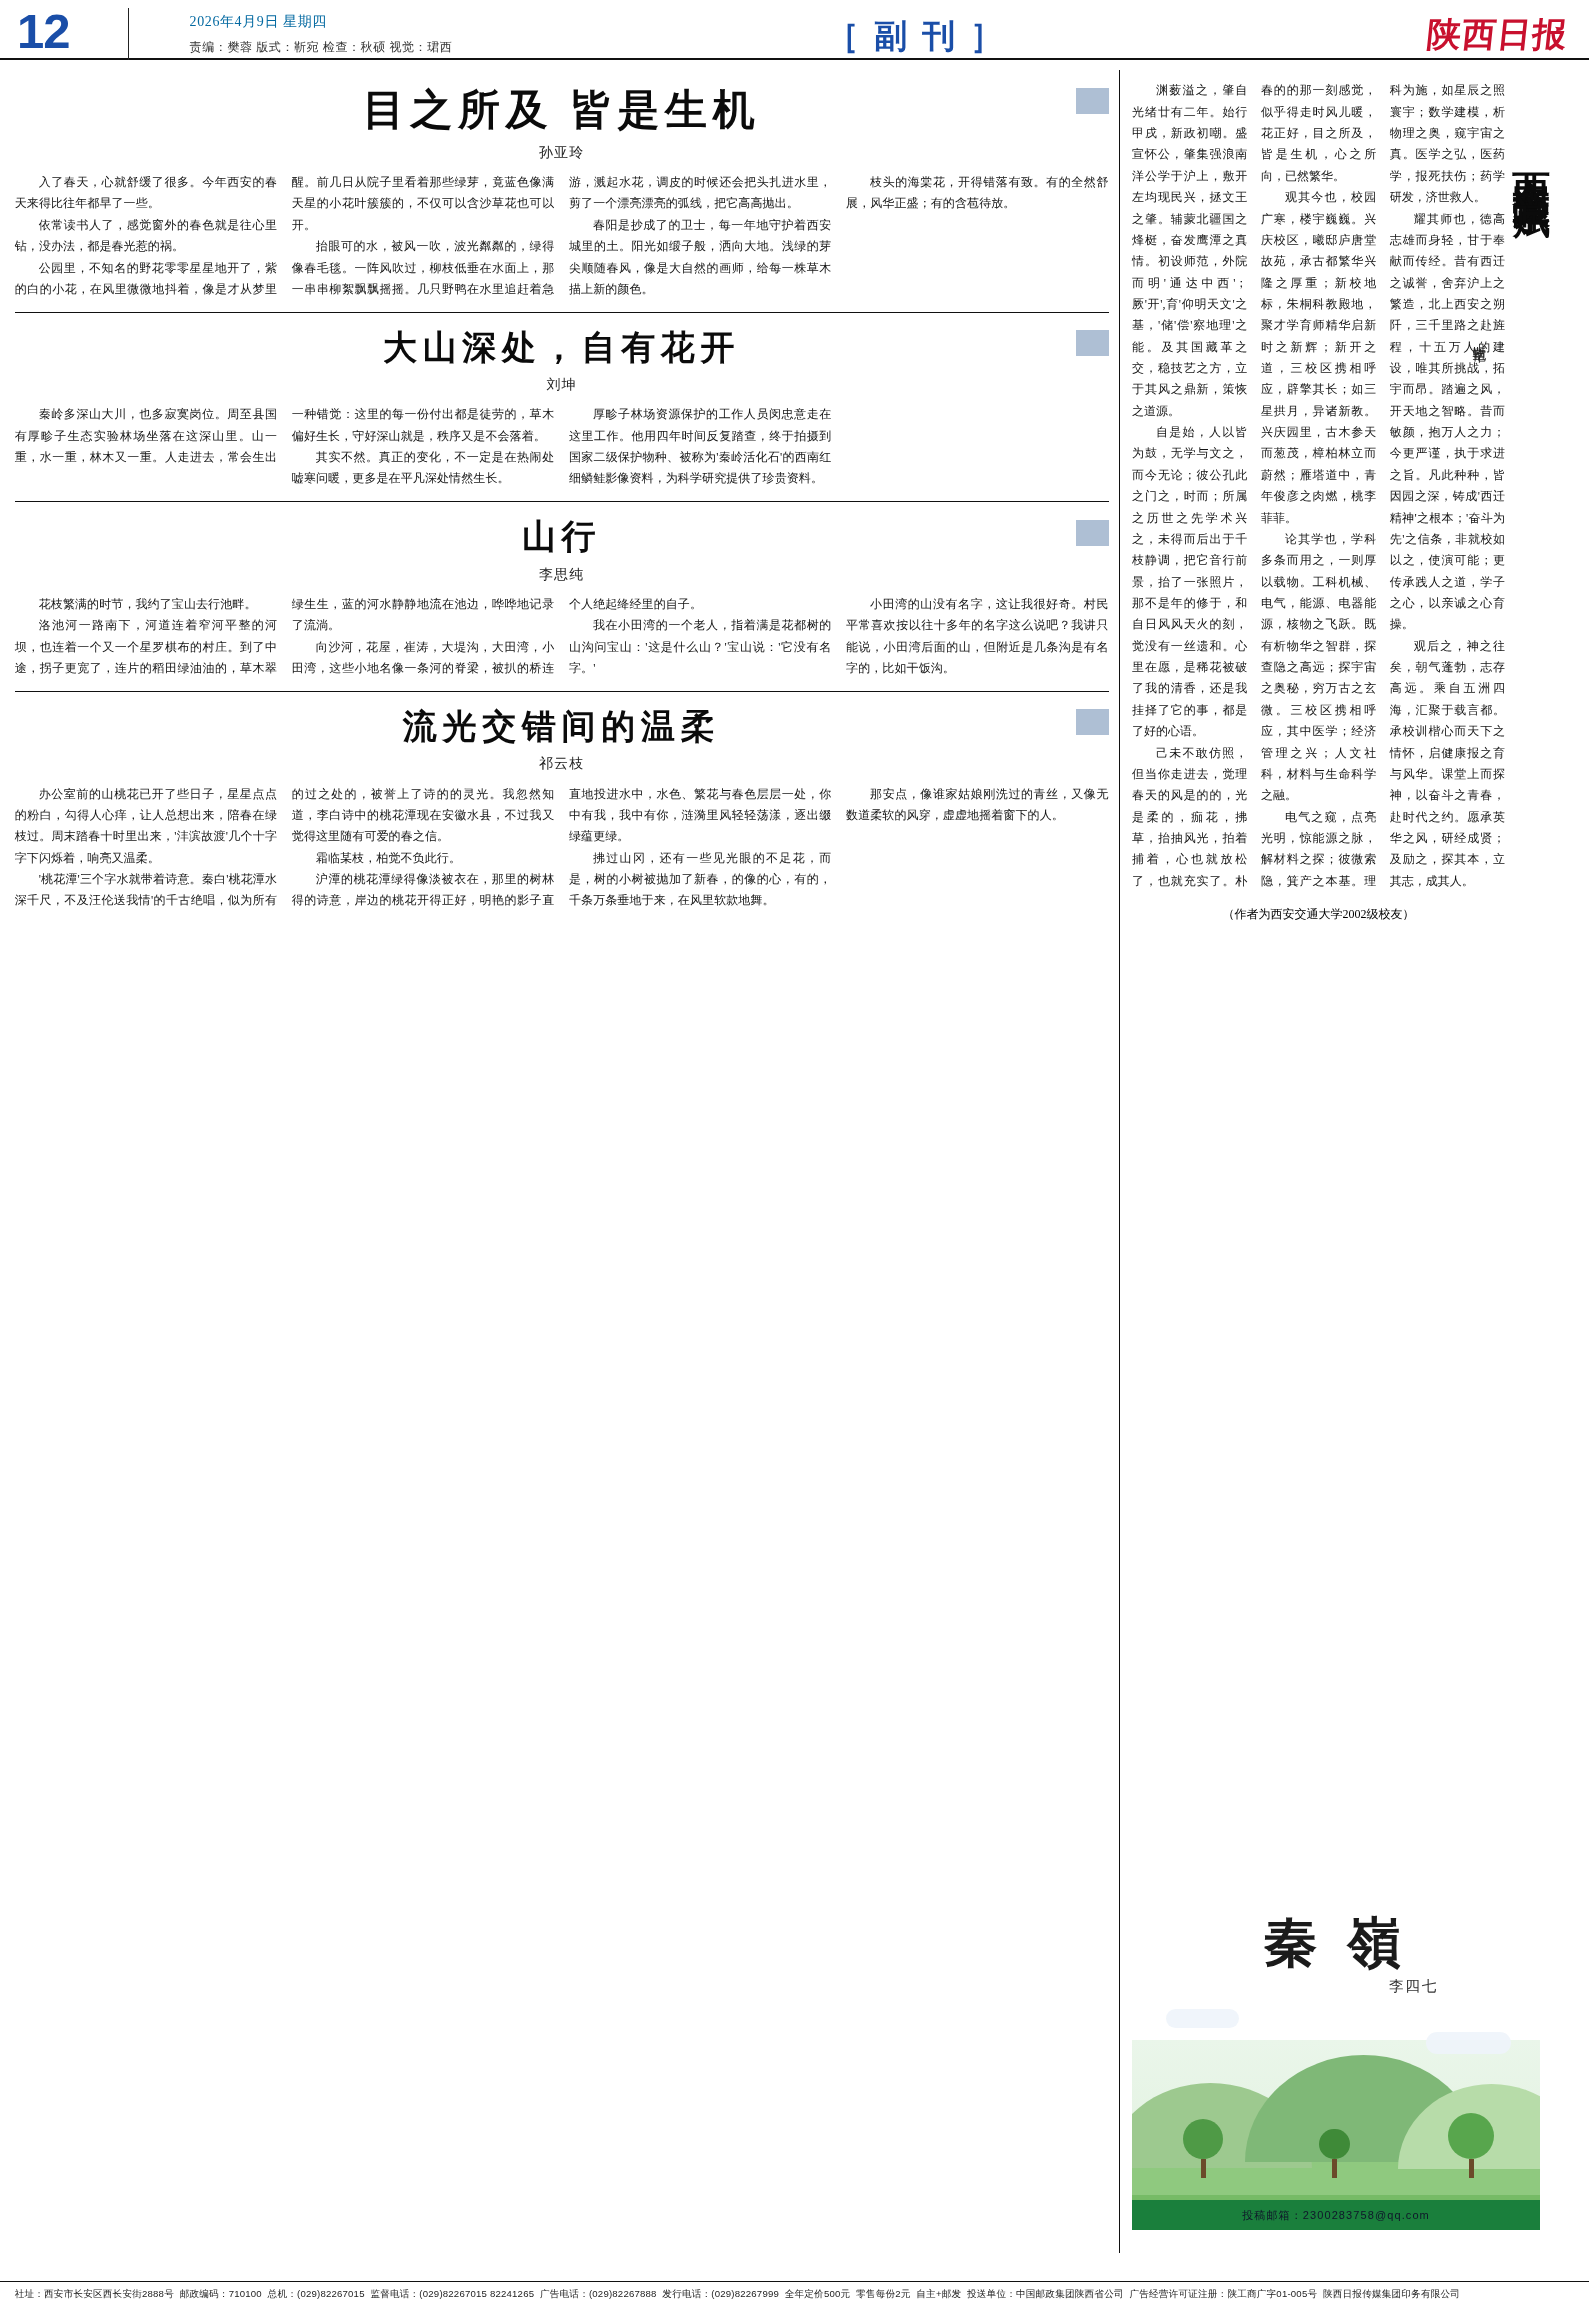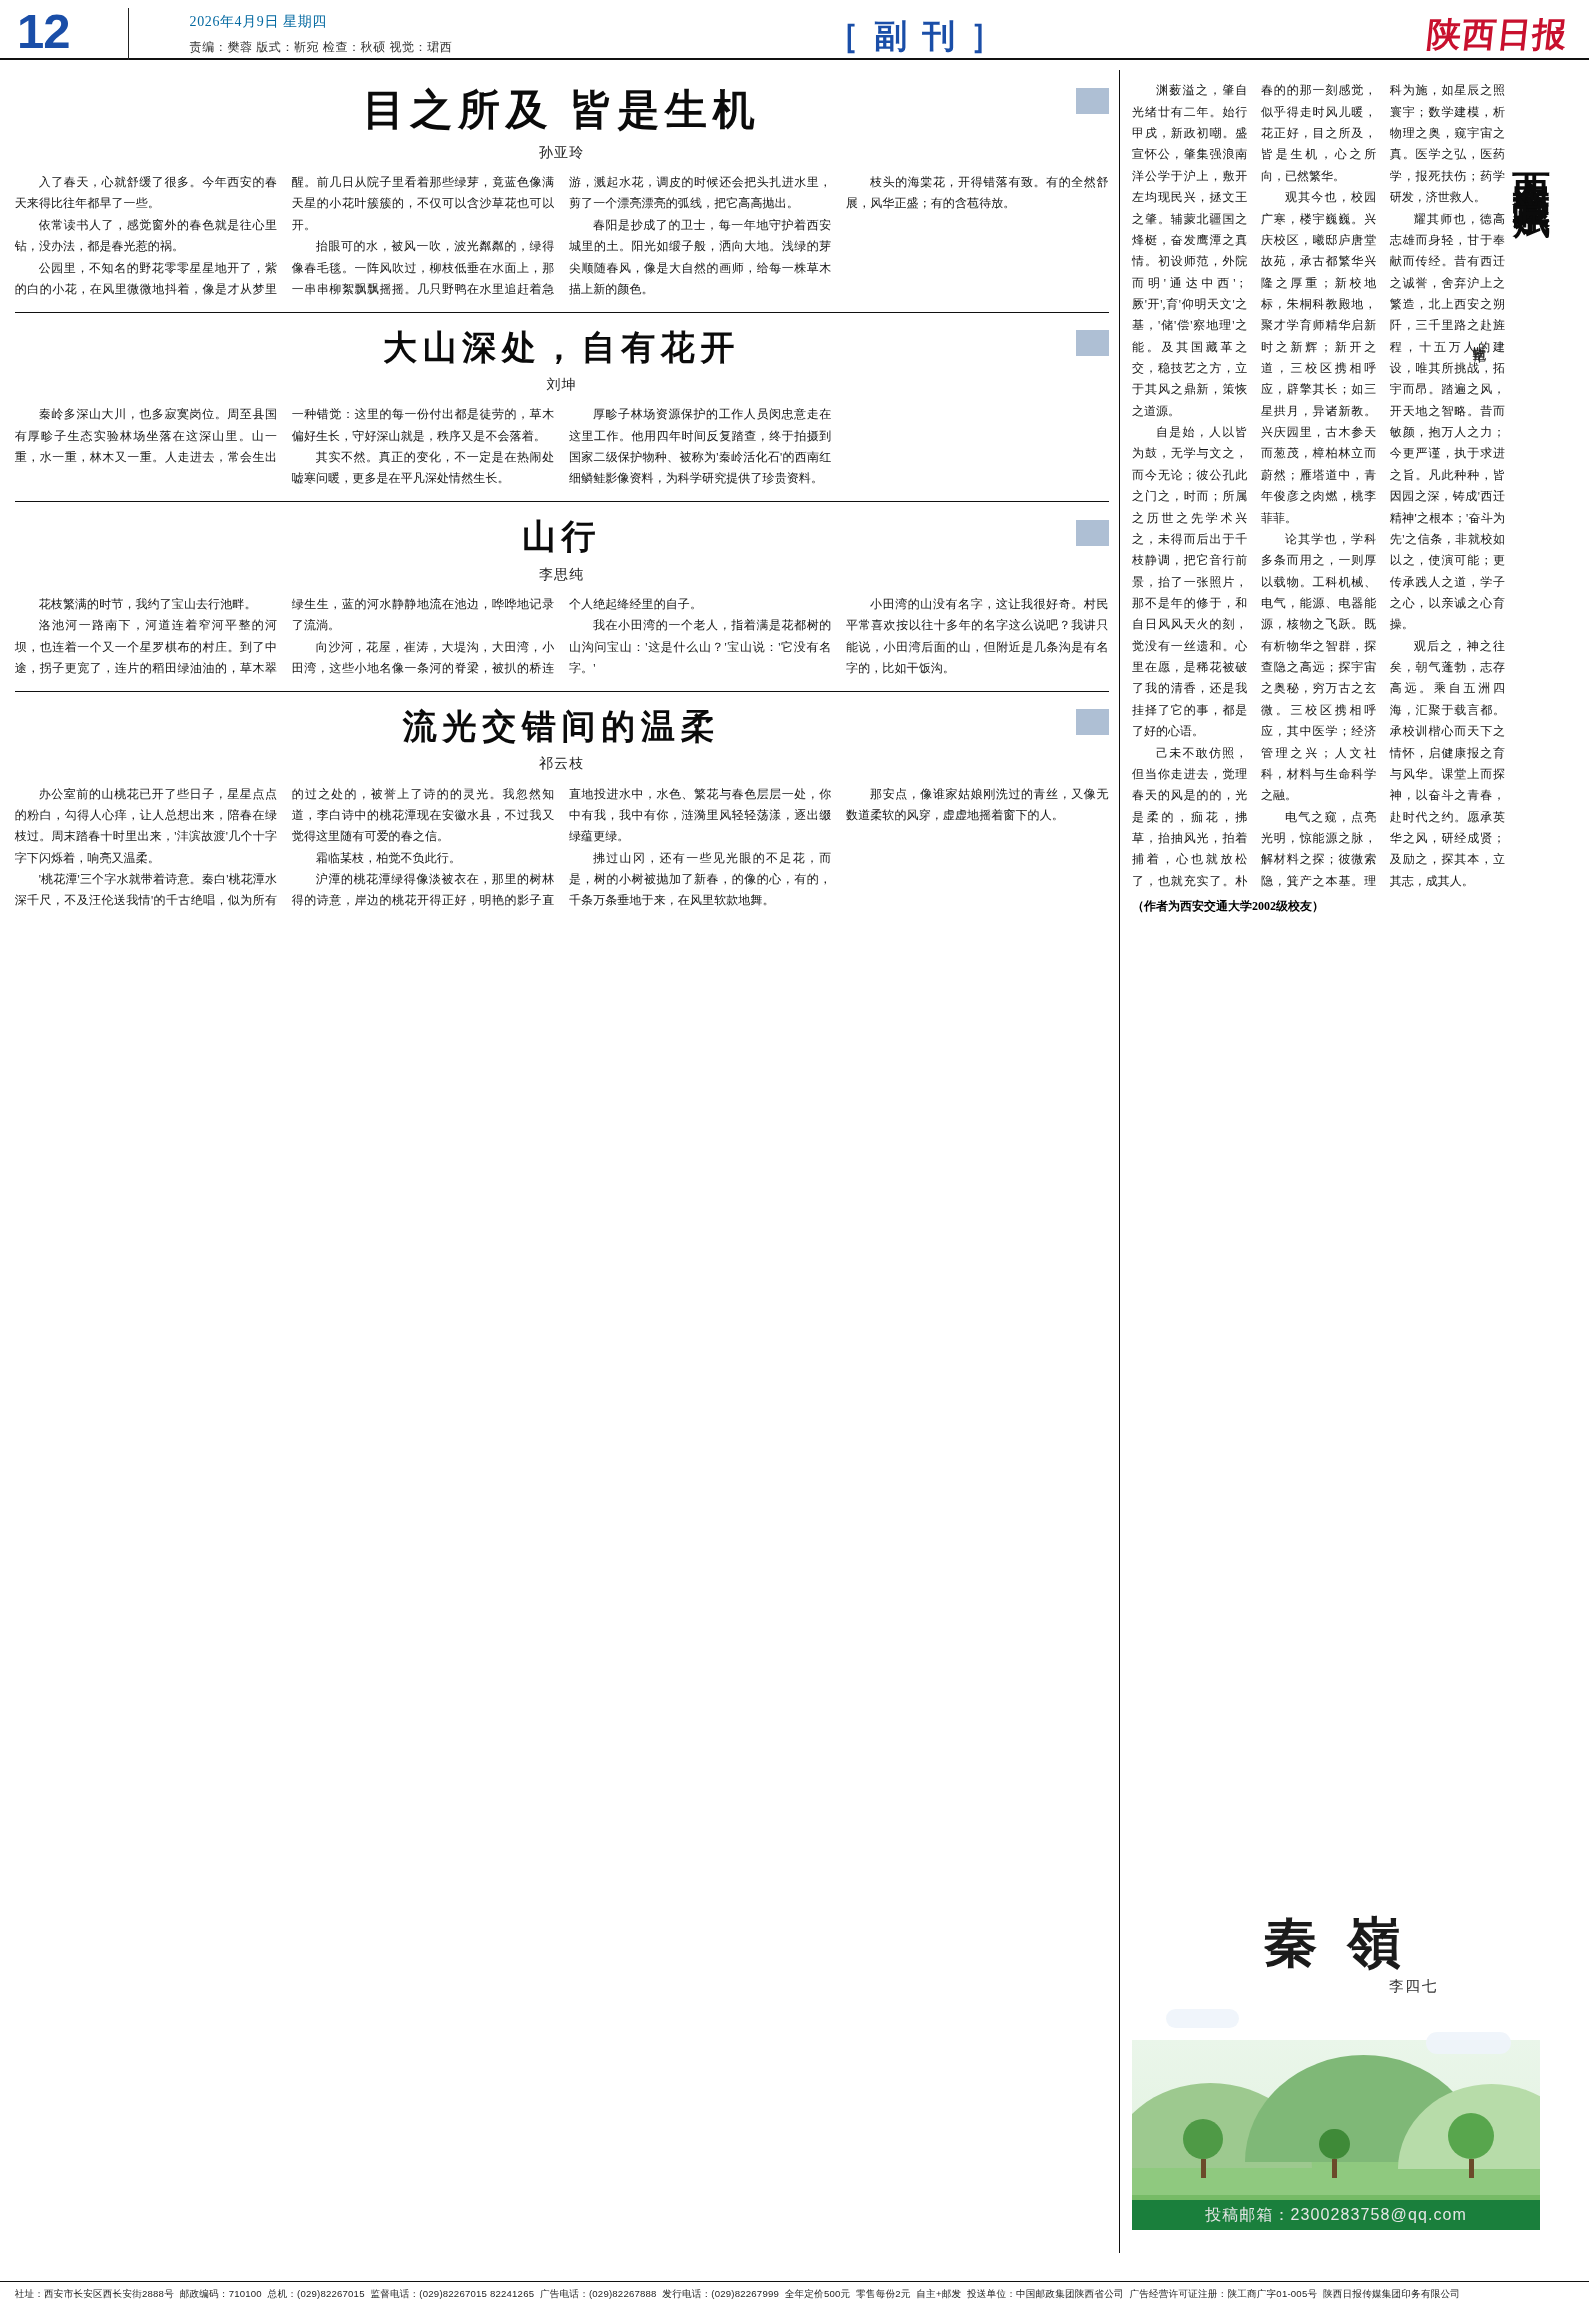--- a/index.html
+++ b/index.html
@@ -187,24 +187,23 @@
     column-gap: 13.6px;
     text-align: justify;
     font-size: 12px;
     line-height: 1.78;
     color: #141414;
     padding-top: 10.2px;
   }
   .rz-cols p { margin:0; text-indent: 2em; }
   .rz-signature {
     width: 373px;
-    text-align: left;
+    text-align: center;
     font-size: 12px;
-    margin-top: 6px;
-    font-weight: bold;
+    margin-top: 14px;
   }
 
   
   .illus {
     position: absolute;
     left: 12.4px;
     bottom: 22.6px;
     width: 408px;
     height: 328px;
     background: linear-gradient(#ffffff 0%, #ffffff 42%, #eaf6ea 42%, #dff0dc 100%);
@@ -254,22 +253,22 @@
   .tree .trunk {
     width: 5.1px; height: 19px; background:#6b4a2a; margin:0 auto;
   }
   .cloud {
     position:absolute; background:#eef4fb; border-radius:22.6px; opacity:.9;
   }
   .contact-bar {
     position:absolute; left:0; right:0; bottom:-1.1px;
     height: 32px;
     background: #1a7f3c;
-    color:#e5e5e5;
-    font-size: 16px;
+    color:#0f172a;
+    font-size: 11px;
     display:flex;
     align-items:center;
     justify-content:center;
     letter-spacing:1.1px;
     font-family:"Liberation Sans", sans-serif;
   }
 
   
   .footer {
     position: absolute;

